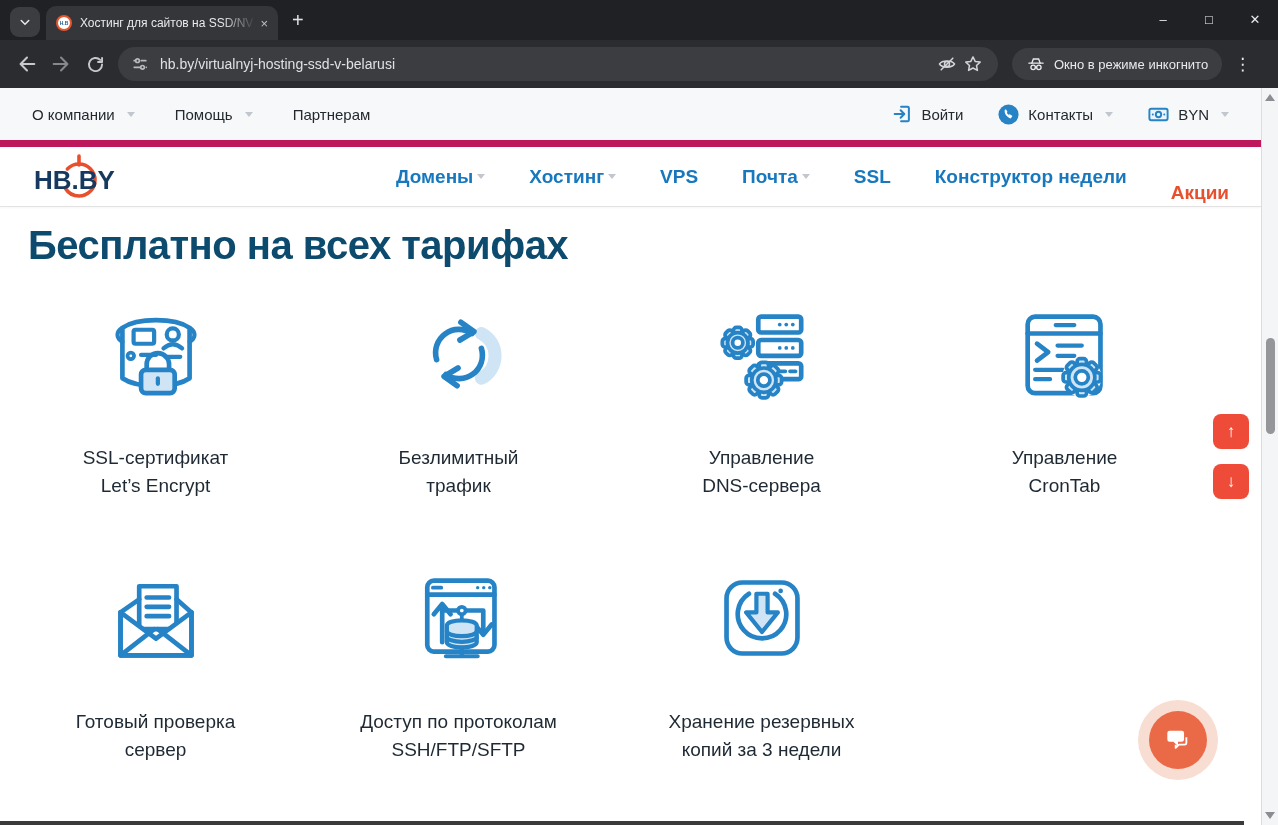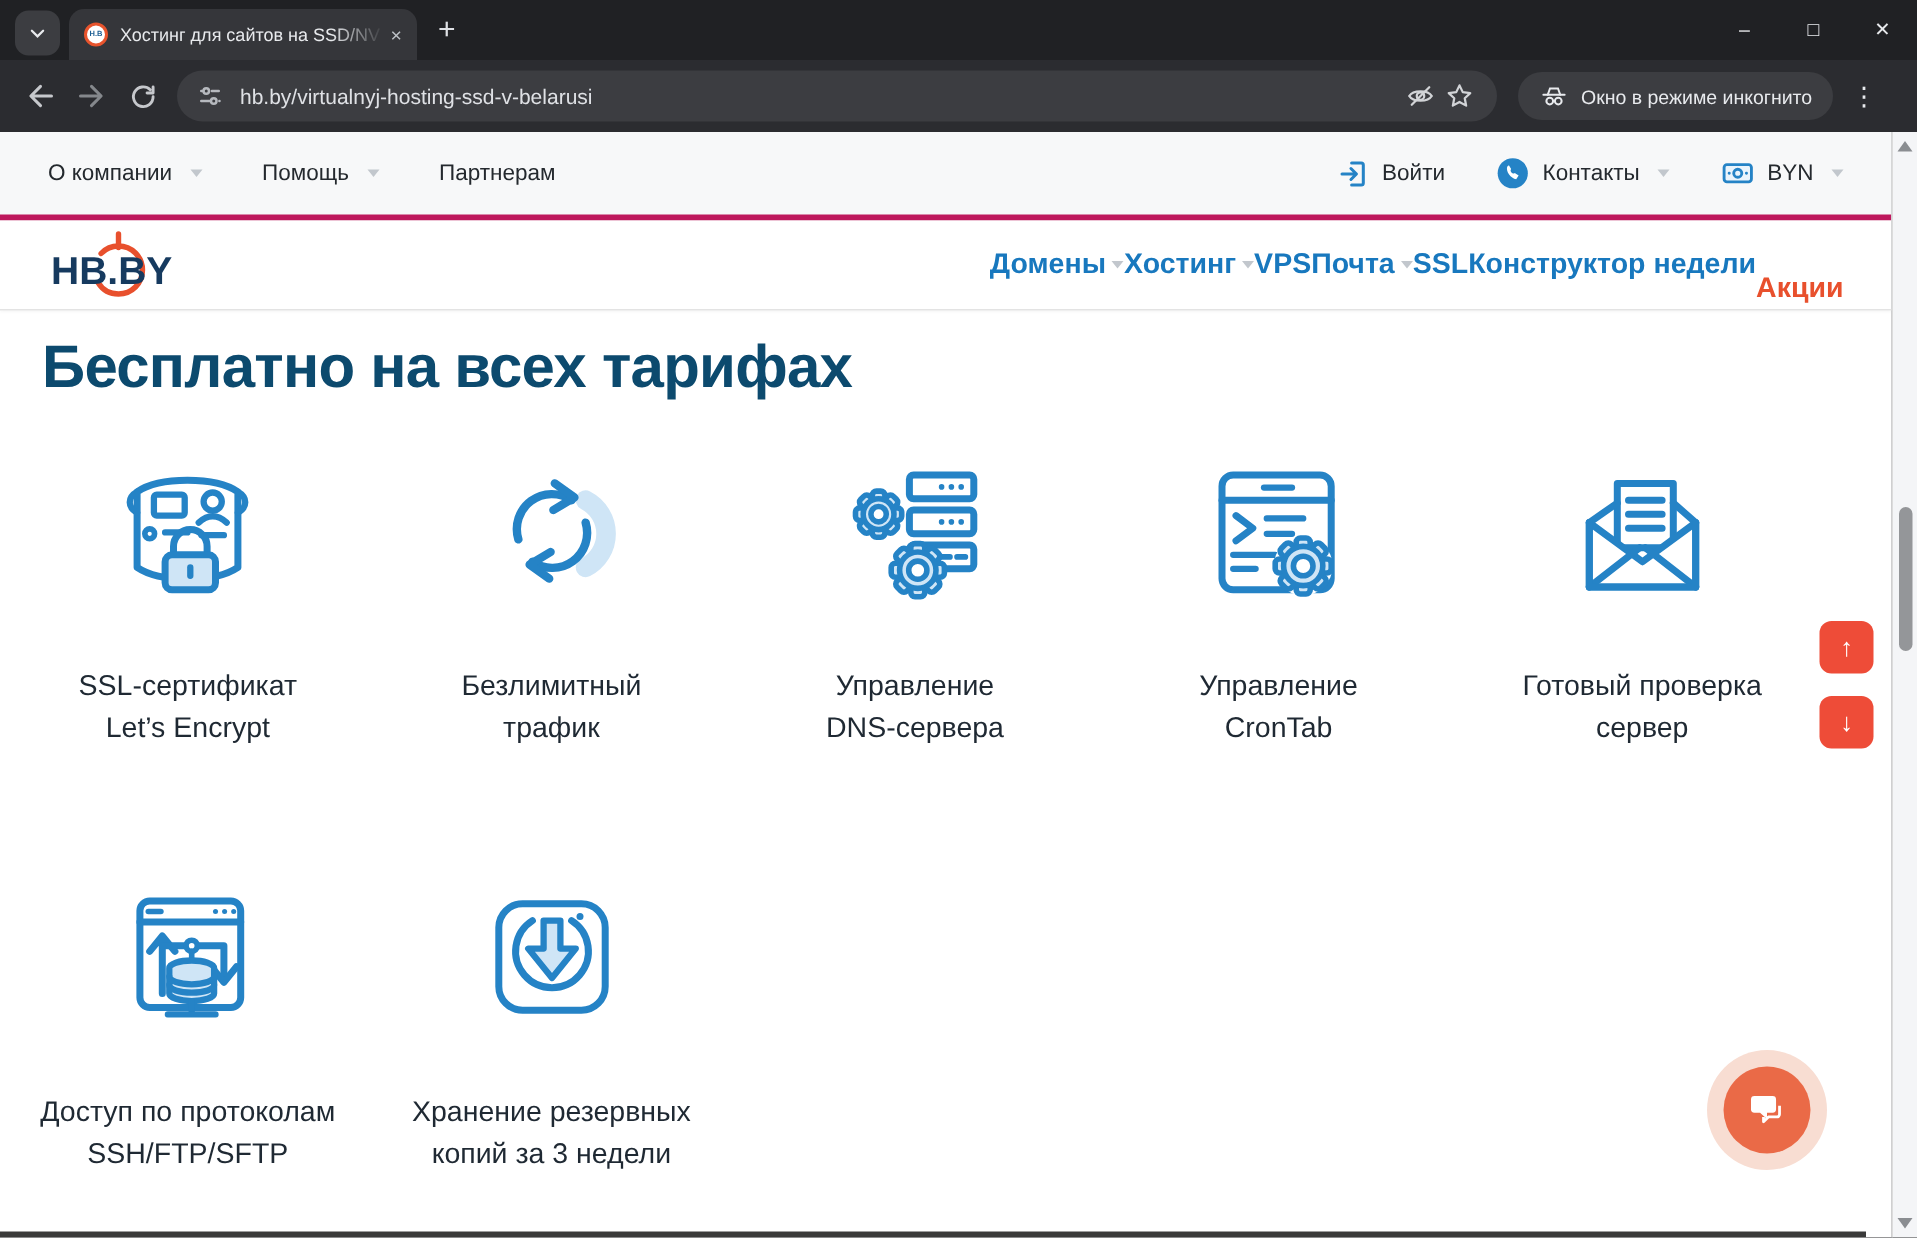--- a/index.html
+++ b/index.html
@@ -22,34 +22,34 @@
   .toolbar { position:absolute; top:40px; left:0; right:0; height:48px; background:#2b2c30; display:flex; align-items:center; padding:0 10px; }
   .nav-btn { width:34px; height:34px; display:flex; align-items:center; justify-content:center; cursor:pointer; flex:0 0 34px; }
   .url-pill { height:34px; background:#3c3d41; border-radius:17px; display:flex; align-items:center; padding:0 12px; margin-left:6px; width:880px; }
   .url-text { color:#dfe1e5; font-size:14px; margin-left:10px; white-space:nowrap; flex:1; }
   .pill-icon { width:26px; height:26px; display:flex; align-items:center; justify-content:center; cursor:pointer; }
   .incog-badge { height:32px; background:#3c3d41; border-radius:16px; display:flex; align-items:center; padding:0 14px; margin-left:14px; color:#e8eaed; font-size:13px; gap:8px; }
   .kebab { color:#e8eaed; font-size:17px; margin-left:12px; cursor:pointer; letter-spacing:0; }
 
   
   .site { position:absolute; top:88px; left:0; right:17px; bottom:0; background:#fff; overflow:hidden; }
-  .utility-bar { height:59px; background:#f7f8f9; border-bottom:4px solid #be185d; display:flex; align-items:center; padding:0 32px; font-size:15px; color:#24292e; }
+  .utility-bar { height:59px; background:#f7f8f9; border-bottom:7px solid #be185d; display:flex; align-items:center; padding:0 32px; font-size:15px; color:#24292e; }
   .u-left { display:flex; gap:40px; align-items:center; }
   .u-right { margin-left:auto; display:flex; gap:34px; align-items:center; }
   .u-item { display:flex; align-items:center; gap:8px; cursor:pointer; }
   .caret { width:0; height:0; border-left:4px solid transparent; border-right:4px solid transparent; border-top:5px solid #c2c7cd; display:inline-block; margin-left:4px; }
 
   .main-nav { height:60px; background:#fff; border-bottom:1px solid #e3e3e3; box-shadow:0 1px 2px rgba(0,0,0,.04); display:flex; align-items:center; padding:0 32px; }
-  .menu { margin-left:auto; display:flex; align-items:center; }
+  .menu { margin-left:auto; display:flex; gap:44px; align-items:center; }
   .menu-item { font-size:19px; font-weight:700; color:#1878be; cursor:pointer; display:flex; align-items:center; }
   .menu-item.accent { color:#e8502d;margin-top:32px; }
 
   .content { position:relative; }
   .page-title { font-size:40px; font-weight:700; color:#0c4a6e; margin:16px 0 0 28px; letter-spacing:-.5px; }
-  .features { width:1212px; margin:30px 0 0 4px; display:grid; grid-template-columns:repeat(5,1fr); row-gap:82px; }
+  .features { width:1212px; margin:30px 0 0 4px; display:grid; grid-template-columns:repeat(4,1fr); row-gap:62px; }
   .feature { display:flex; flex-direction:column; align-items:center; }
   .feature svg { width:118px; height:112px; }
   .f-label { margin-top:34px; text-align:center; font-size:19px; line-height:28px; color:#1f2933; }
 
   .bottom-strip { position:absolute; left:0; right:17px; bottom:0; height:4px; background:#3a3a3a; }
 
   
   .scroll-btn { position:absolute; width:36px; height:35px; right:29px; background:#ee4c38; border-radius:8px; color:#fff; display:flex; align-items:center; justify-content:center; font-size:17px; cursor:pointer; }
   .scroll-up { top:414px; } .scroll-down { top:464px; }
   .chat-widget { position:absolute; right:60px; top:700px; width:80px; height:80px; border-radius:50%; background:#f8ddd2; display:flex; align-items:center; justify-content:center; cursor:pointer; }

